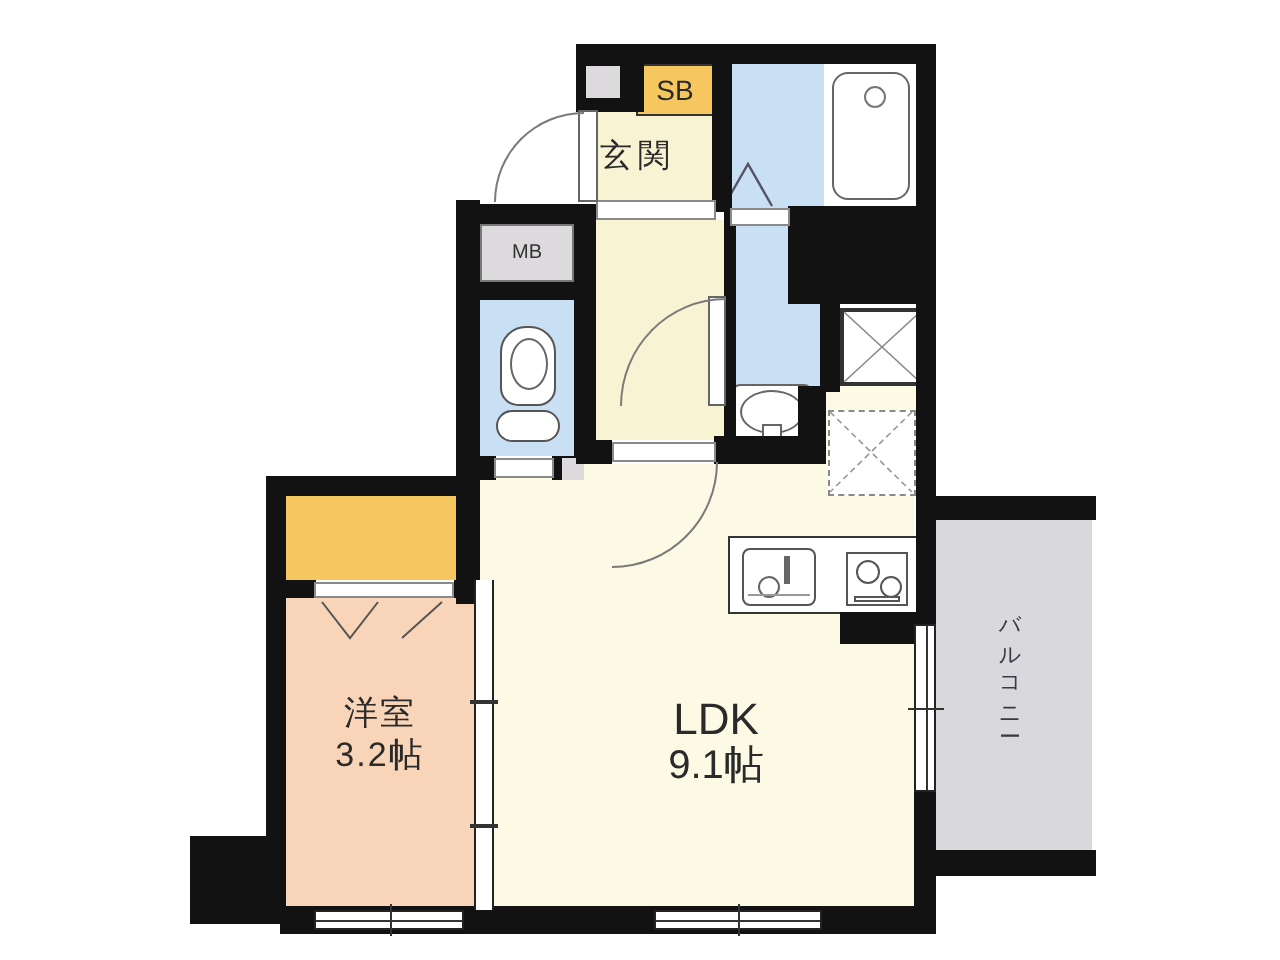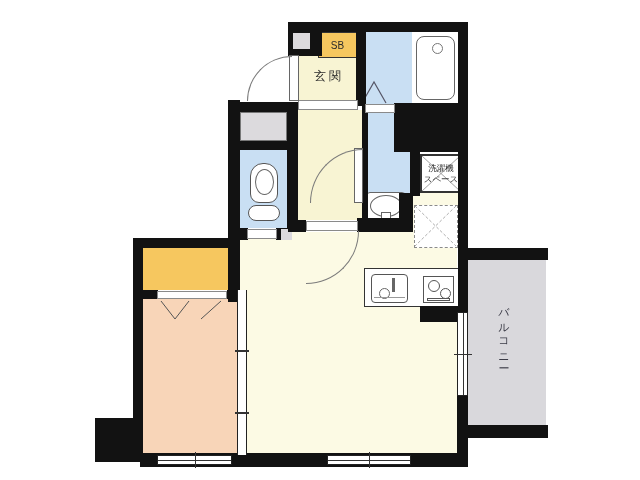--- a/index.html
+++ b/index.html
@@ -20,22 +20,22 @@
   .win-mid-h{position:absolute;left:0;right:0;top:50%;height:1px;background:#333;}
   .win-mid-v{position:absolute;top:0;bottom:0;left:50%;width:1px;background:#333;}
   .tick-v{position:absolute;left:50%;top:-4px;height:16px;width:1px;background:#333;}
   .tick-h{position:absolute;top:50%;left:-4px;width:18px;height:1px;background:#333;}
   .arc{position:absolute;box-sizing:border-box;background:transparent;}
   .arc-tl{border-top:1.5px solid #7a7a7a;border-left:1.5px solid #7a7a7a;border-top-left-radius:100% 100%;}
   .arc-br{border-bottom:1.5px solid #7a7a7a;border-right:1.5px solid #7a7a7a;border-bottom-right-radius:100% 100%;}
   .fixture{position:absolute;box-sizing:border-box;background:#fff;border:1.5px solid #666;}
   .lbl{position:absolute;color:#2a2a2a;}
   .center{display:flex;align-items:center;justify-content:center;text-align:center;}
-  #lbl-genkan{left:300px;top:68px;width:58px;font-size:12px;letter-spacing:3px;text-align:center;}
-  #lbl-sb{left:318px;top:32px;width:39px;height:26px;font-size:10px;}
+  #lbl-genkan{left:300px;top:68px;width:58px;font-size:16px;letter-spacing:3px;}
+  #lbl-sb{left:318px;top:32px;width:39px;height:26px;font-size:14px;}
   #lbl-mb{left:240px;top:112px;width:47px;height:29px;font-size:10px;color:#333;}
   #lbl-wm{left:419px;top:154px;width:44px;height:39px;font-size:8.5px;line-height:1.25;}
   #lbl-fridge{left:414px;top:205px;width:44px;height:43px;font-size:9.5px;}
   #lbl-ldk{left:300px;top:347px;width:116px;font-size:22px;line-height:1.15;}
   #lbl-ldk .size{font-size:20px;}
   #lbl-yo{left:142px;top:346px;width:96px;font-size:17px;line-height:1.25;letter-spacing:1px;}
   #lbl-kuro{left:143px;top:248px;width:85px;height:42px;font-size:13px;letter-spacing:4px;}
   #lbl-balcony{left:496px;top:300px;height:110px;font-size:11px;letter-spacing:3px;
                writing-mode:vertical-rl;text-orientation:mixed;color:#3a3a46;}
   svg{position:absolute;overflow:visible;}
@@ -161,21 +161,28 @@
     <div class="win-mid-v"></div>
     <div class="tick-h"></div>
   </div>
   <div class="window" style="left:237px;top:290px;width:10px;height:165px;border-top:none;border-bottom:none;">
     <div class="abs" style="left:-3px;top:60px;width:14px;height:1.5px;background:#333;"></div>
     <div class="abs" style="left:-3px;top:122px;width:14px;height:1.5px;background:#333;"></div>
   </div>
 
   <div class="lbl" id="lbl-genkan">玄関</div>
   <div class="lbl center" id="lbl-sb">SB</div>
-  <div class="lbl center" id="lbl-wm">
+  <div class="lbl center" id="lbl-mb">MB</div>
+  <div class="lbl center" id="lbl-ldk">
     <div>
-      <div>洗濯機</div>
-      <div>スペース</div>
+      <div>LDK</div>
+      <div class="size">9.1帖</div>
+    </div>
+  </div>
+  <div class="lbl center" id="lbl-yo">
+    <div>
+      <div>洋室</div>
+      <div>3.2帖</div>
     </div>
   </div>
   <div class="lbl" id="lbl-balcony">バルコニー</div>
 
 </div>
 
 </body></html>

